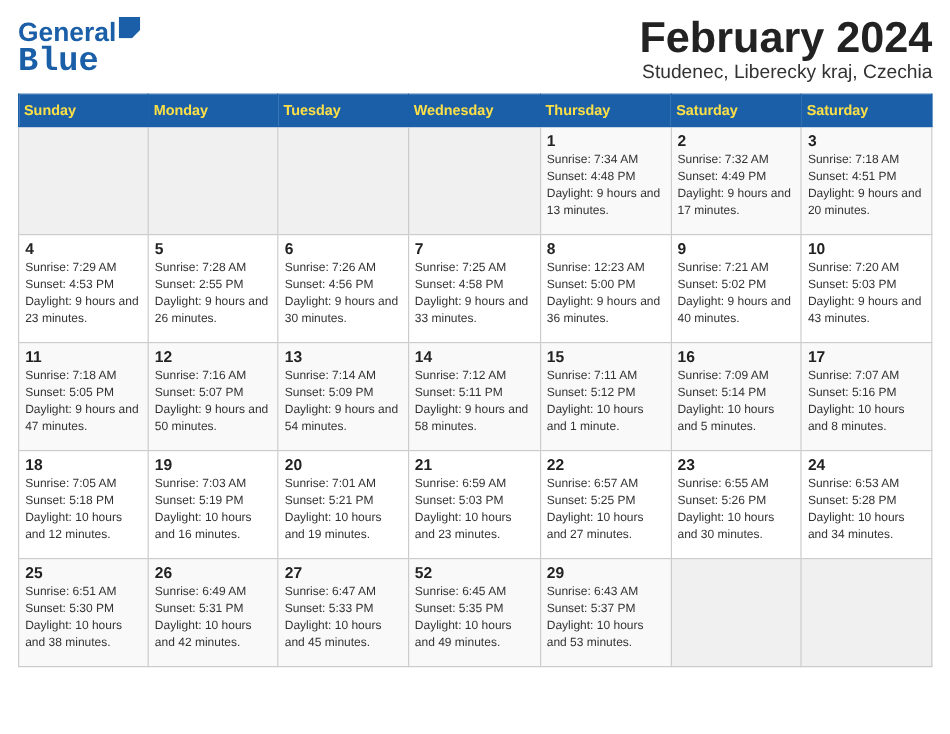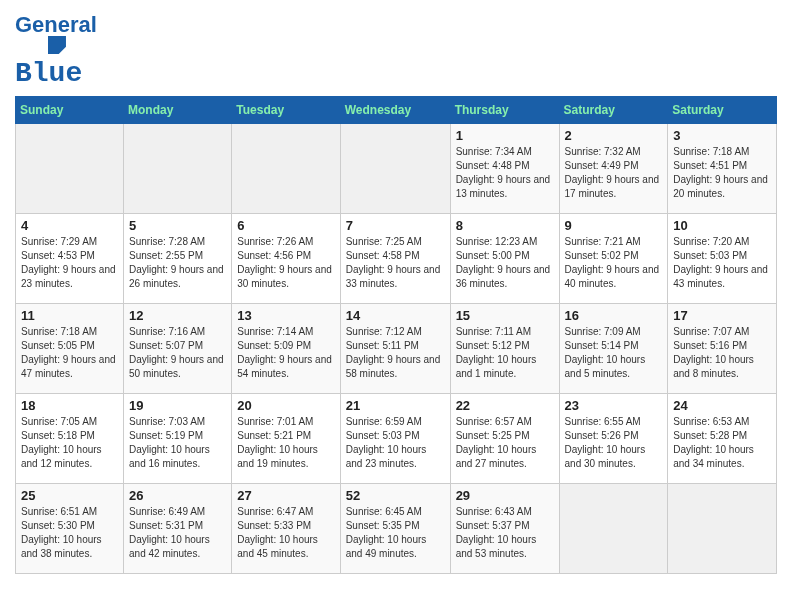--- a/index.html
+++ b/index.html
@@ -48,21 +48,21 @@
       font-size: 16px;
       color: #333;
     }
     table {
       width: 100%;
       border-collapse: collapse;
       font-size: 11px;
     }
     thead tr th {
       background-color: #1a5fa8;
-      color: #86efac;
+      color: #fde047;
       padding: 6px 4px;
       text-align: left;
       font-size: 12px;
       font-weight: bold;
       border: 1px solid #1a5fa8;
     }
     tbody tr td {
       border: 1px solid #ccc;
       vertical-align: top;
       padding: 4px 5px;
@@ -90,28 +90,32 @@
     .empty-cell {
       background-color: #f0f0f0 !important;
     }
   </style>
 </head>
 <body>
 
 <div class="header-area">
   <div class="logo">
     <div>
-      <div style="display:flex;align-items:center;flex-direction:column;">
+      <div style="display:flex;align-items:center;">
         <span class="logo-text">
           <span class="blue">General</span>
         </span>
         <div class="logo-icon"></div>
       </div>
       <div class="logo-text" style="color:#1a5fa8;font-size:28px;margin-top:-2px;font-family:Liberation Mono, monospace;">Blue</div>
     </div>
+  </div>
+  <div class="title-area">
+    <div class="month-title">February 2024</div>
+    <div class="location-title">Studenec, Liberecky kraj, Czechia</div>
   </div>
 </div>
 
 <table>
   <thead>
     <tr>
     <th>Sunday</th>
         <th>Monday</th>
         <th>Tuesday</th>
         <th>Wednesday</th>

